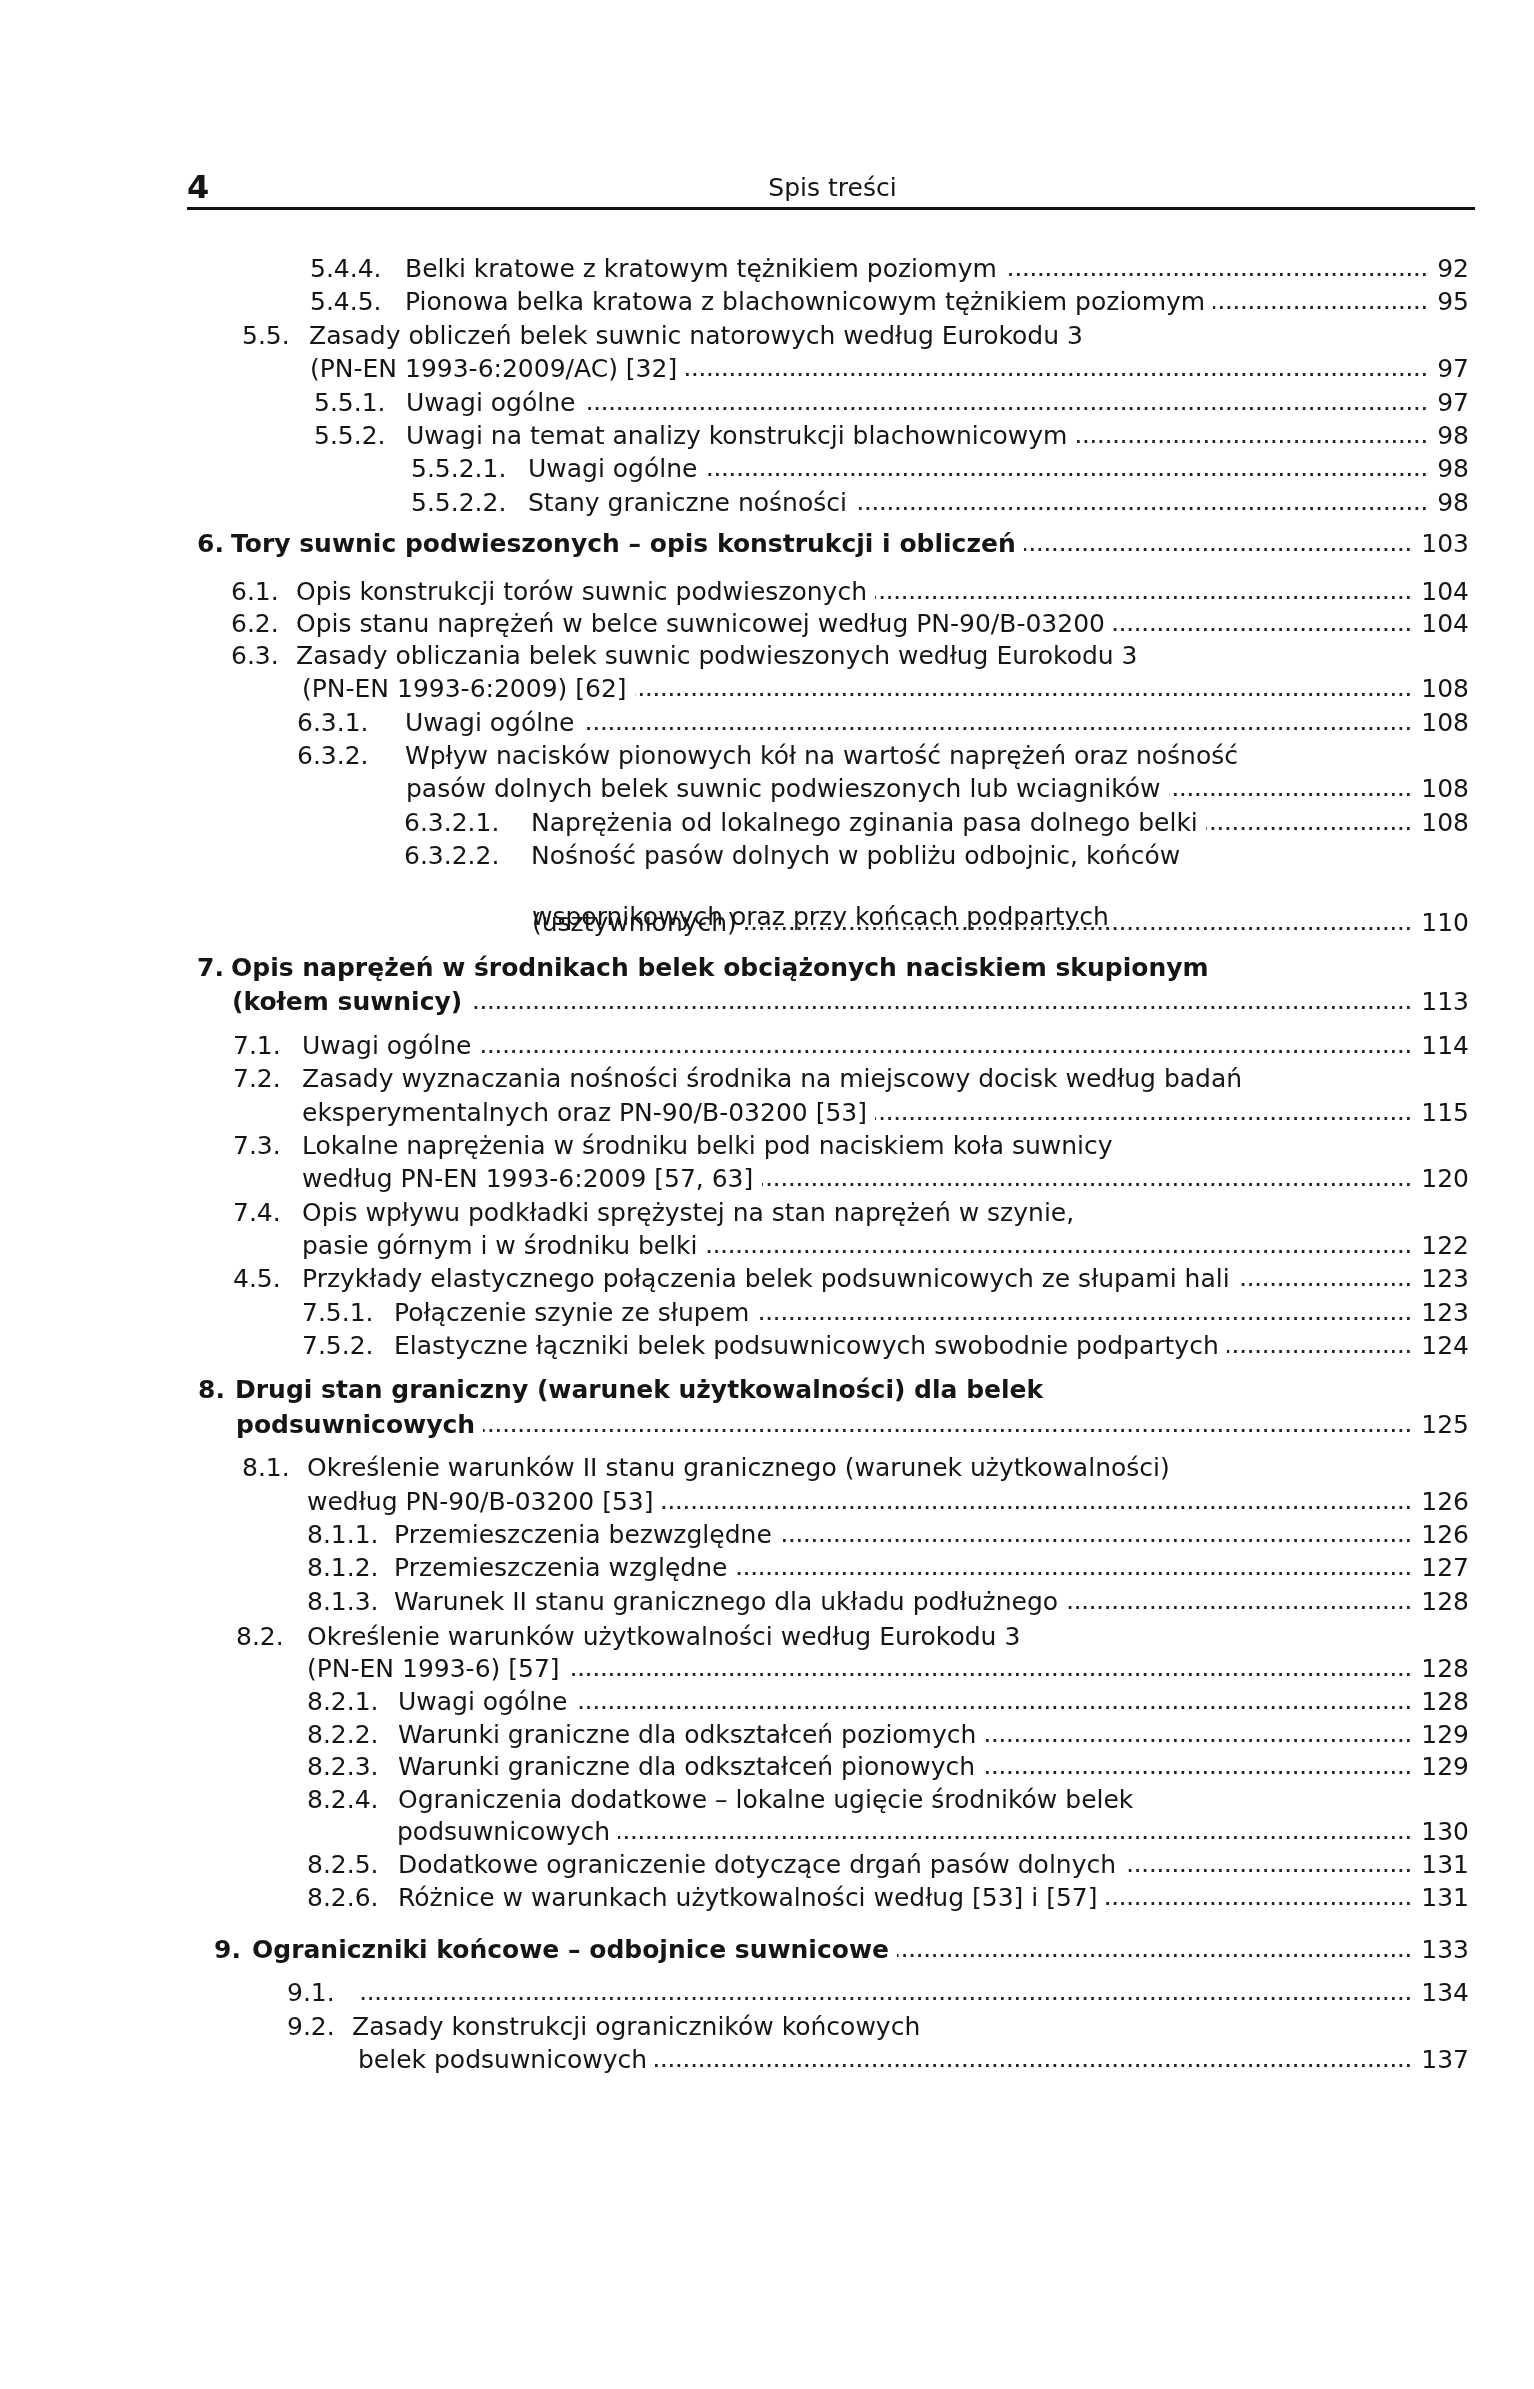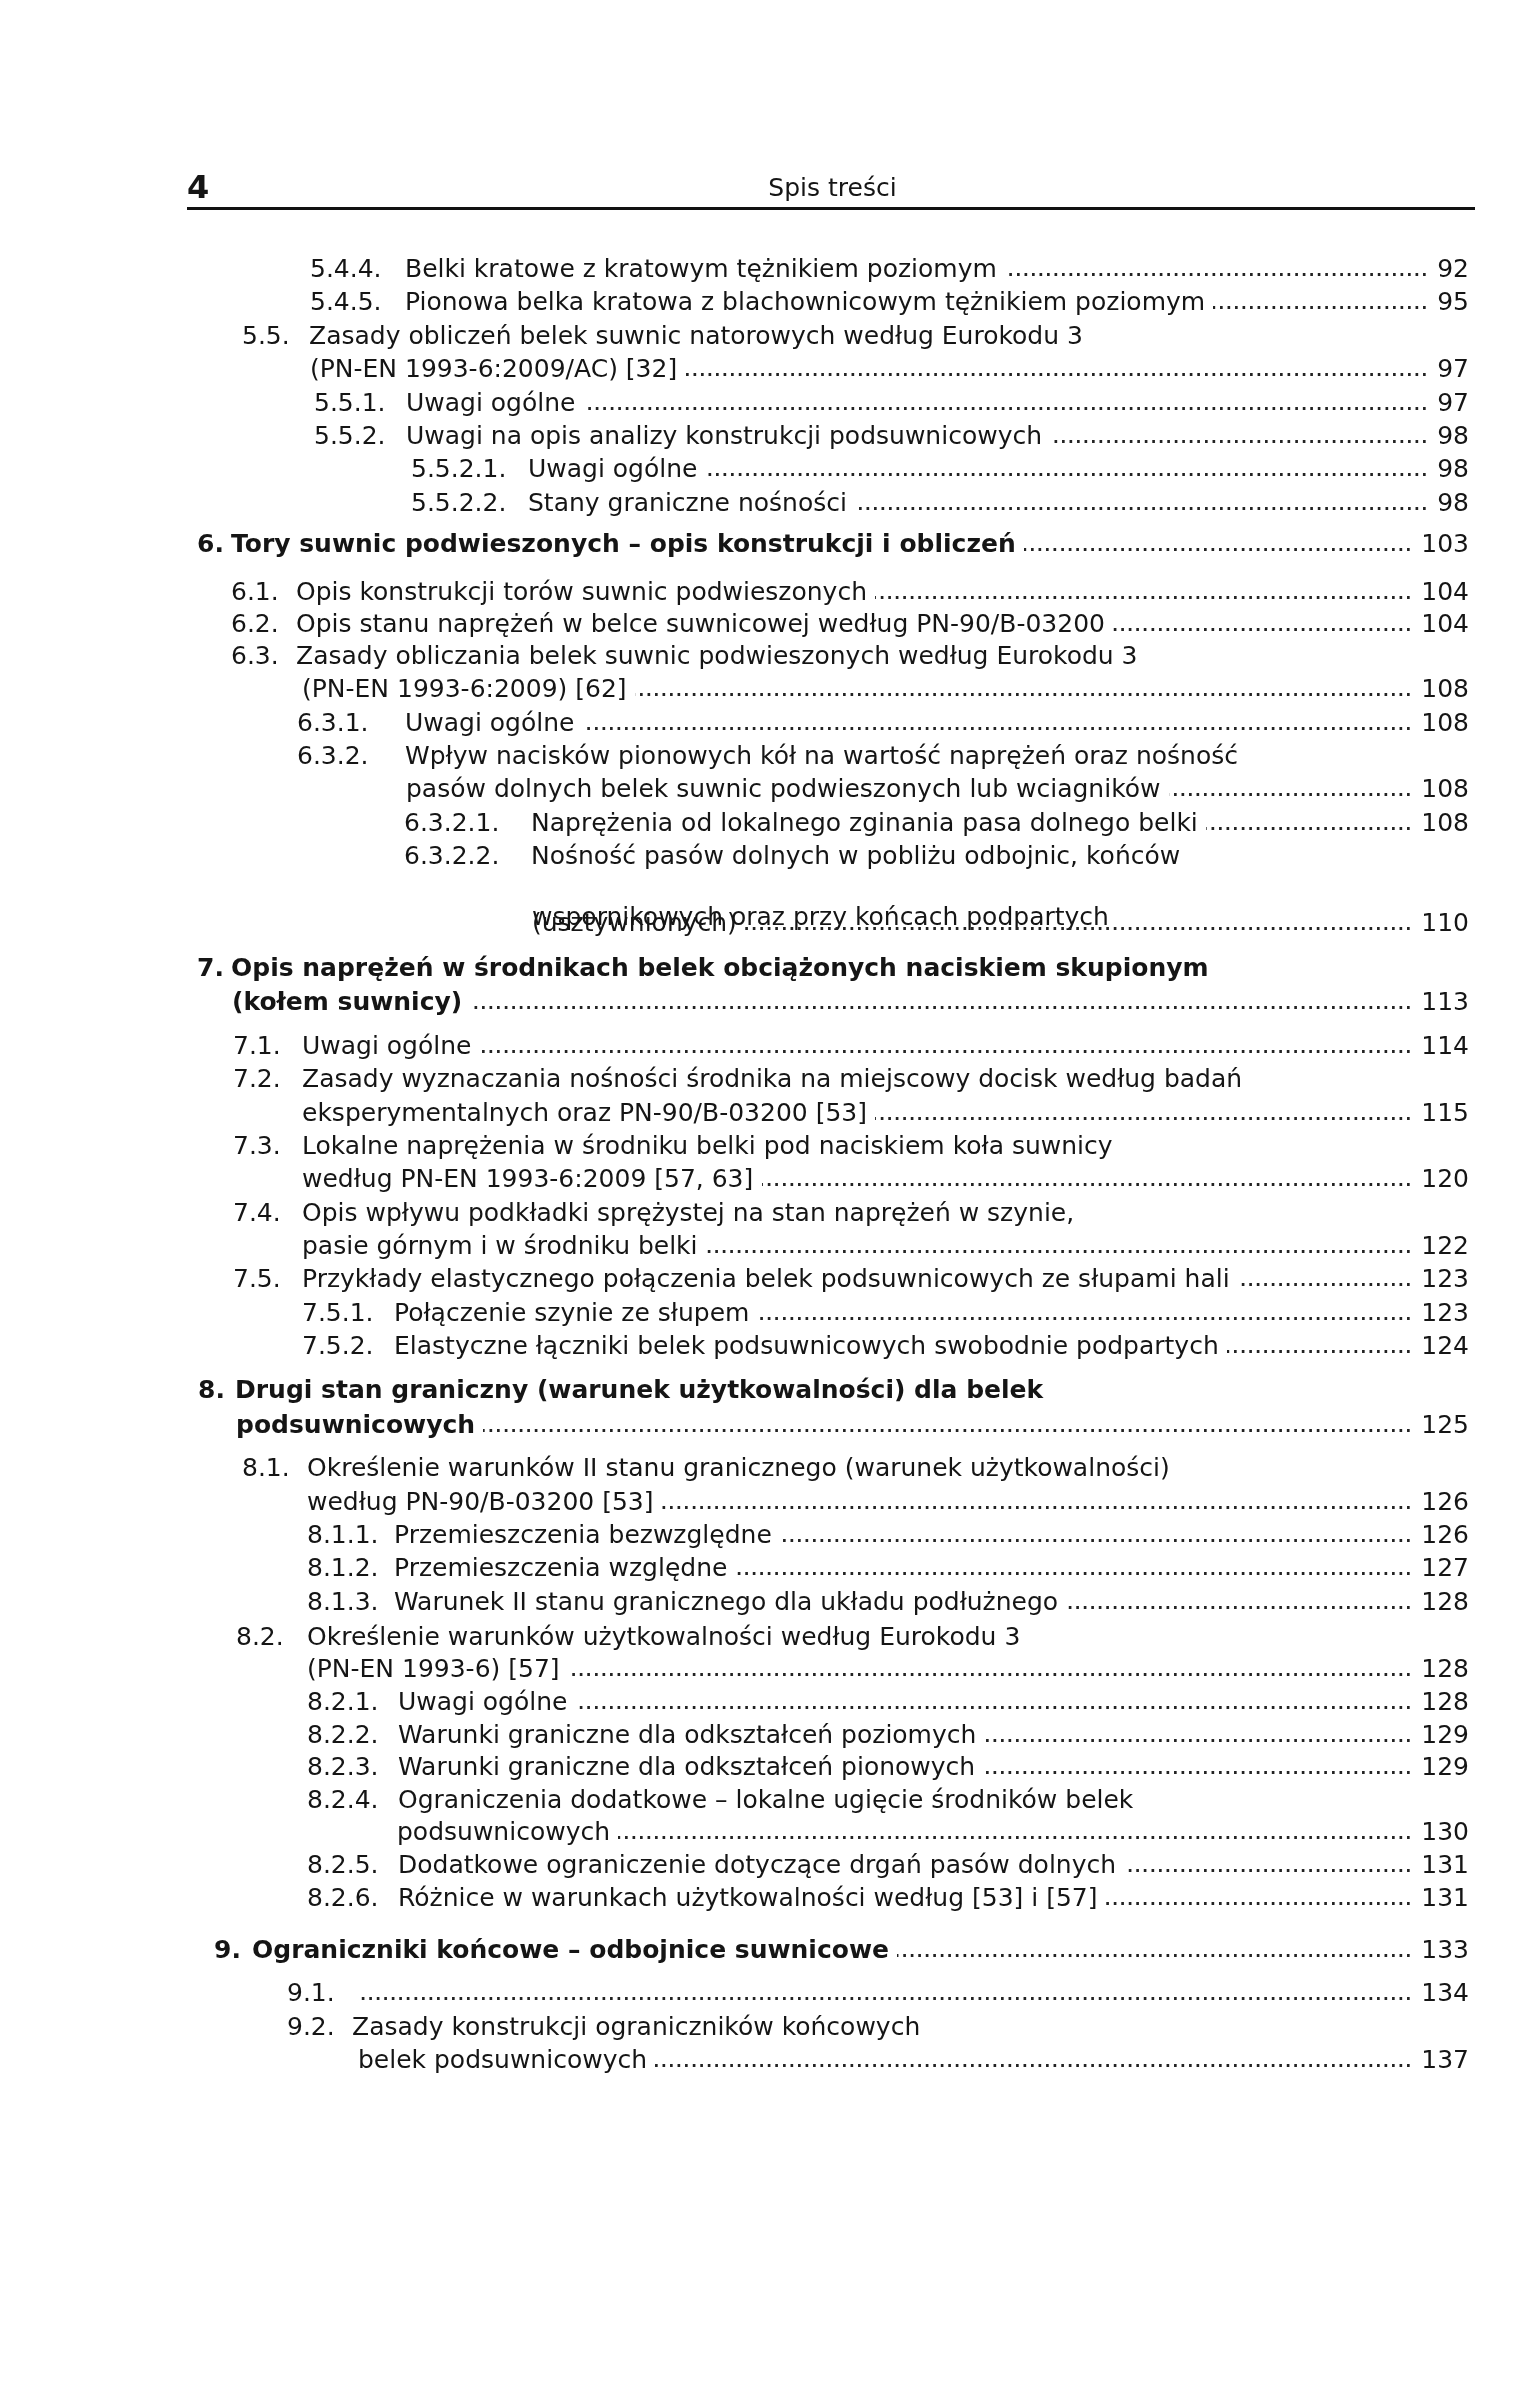--- a/index.html
+++ b/index.html
@@ -53,21 +53,21 @@
       <span class="pg">97</span>
     </div>
   <div class="row" style="top:386px;left:314px">
       <span class="num" style="width:92px">5.5.1.</span>
       <span class="txt">Uwagi ogólne</span>
       <span class="lead"></span>
       <span class="pg">97</span>
     </div>
   <div class="row" style="top:419px;left:314px">
       <span class="num" style="width:92px">5.5.2.</span>
-      <span class="txt">Uwagi na opis analizy konstrukcji podsuwnicowych</span>
+      <span class="txt">Uwagi na temat analizy konstrukcji blachownicowym</span>
       <span class="lead"></span>
       <span class="pg">98</span>
     </div>
   <div class="row" style="top:452px;left:411px">
       <span class="num" style="width:117px">5.5.2.1.</span>
       <span class="txt">Uwagi ogólne</span>
       <span class="lead"></span>
       <span class="pg">98</span>
     </div>
   <div class="row" style="top:486px;left:411px">
@@ -190,21 +190,21 @@
       <span class="txt">Opis wpływu podkładki sprężystej na stan naprężeń w szynie,</span>
       <span class="lead"></span>
       <span class="pg"></span>
     </div>
   <div class="row" style="top:1229px;left:302px">
       <span class="txt">pasie górnym i w środniku belki</span>
       <span class="lead"></span>
       <span class="pg">122</span>
     </div>
   <div class="row" style="top:1262px;left:233px">
-      <span class="num" style="width:69px">7.5.</span>
+      <span class="num" style="width:69px">4.5.</span>
       <span class="txt">Przykłady elastycznego połączenia belek podsuwnicowych ze słupami hali</span>
       <span class="lead"></span>
       <span class="pg">123</span>
     </div>
   <div class="row" style="top:1296px;left:302px">
       <span class="num" style="width:92px">7.5.1.</span>
       <span class="txt">Połączenie szynie ze słupem</span>
       <span class="lead"></span>
       <span class="pg">123</span>
     </div>

